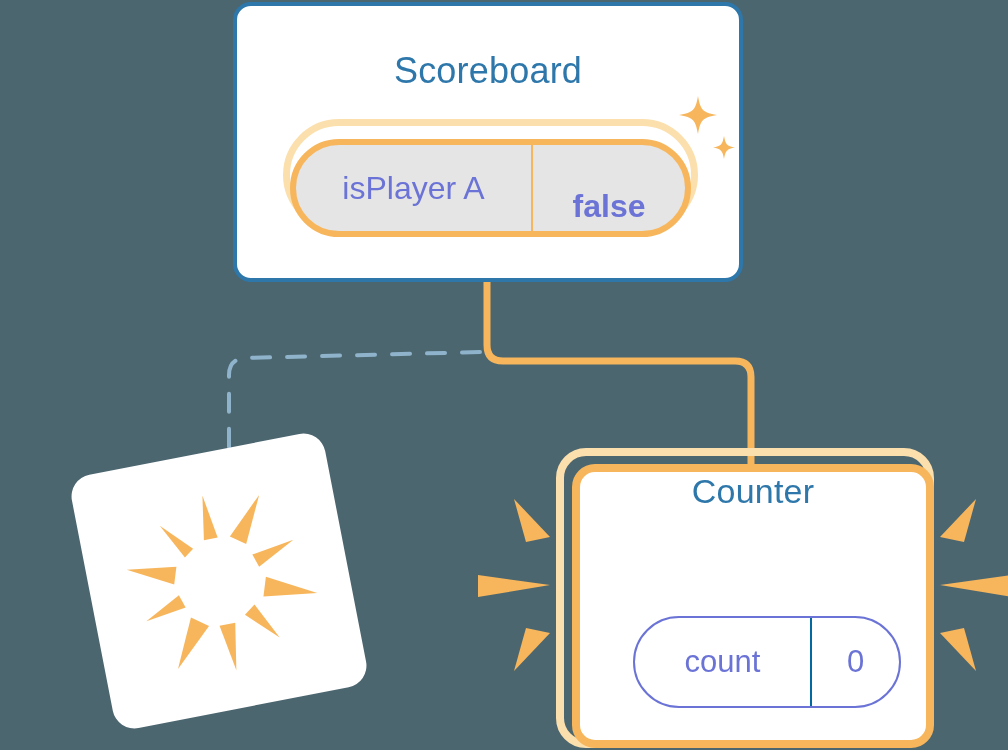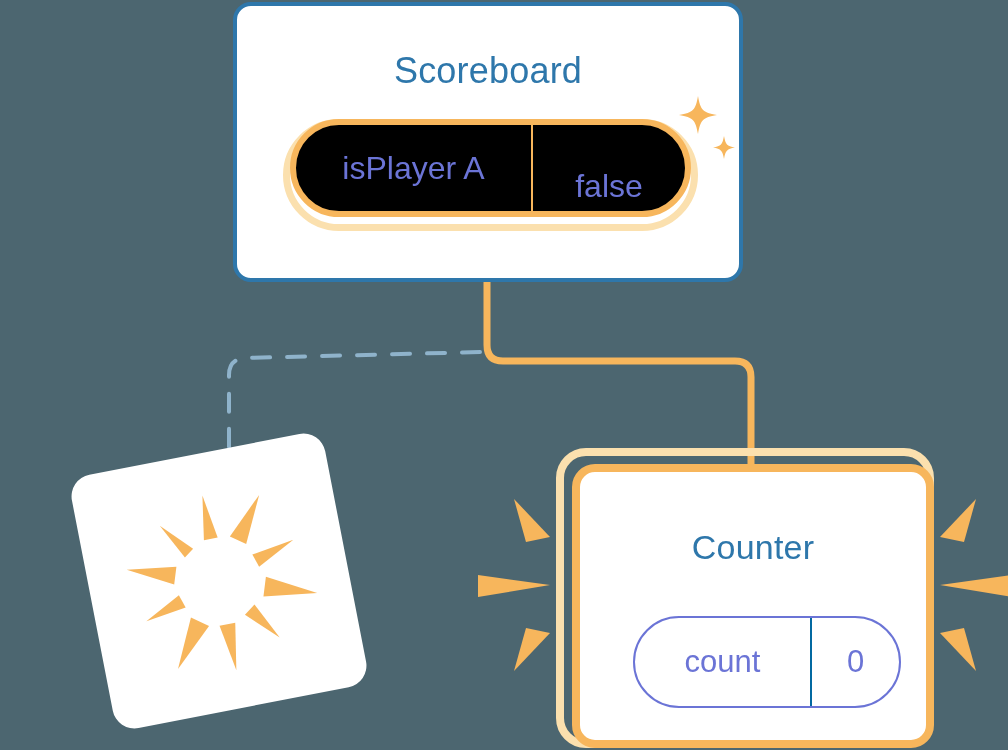--- a/index.html
+++ b/index.html
@@ -89,45 +89,45 @@
     width: 415px;
     height: 112px;
     box-sizing: border-box;
     border: 7px solid #FBE0AE;
     border-radius: 56px;
     background: transparent;
   }
   #scoreboard-pill-inner {
     position: absolute;
     left: 7px;
-    top: 0;
+    top: 20px;
     width: 401px;
     height: 98px;
     box-sizing: border-box;
     border: 6px solid #F7B65C;
     border-radius: 49px;
-    background: #000000;
+    background: #e5e5e5;
     display: flex;
     align-items: stretch;
   }
   .pill-key, .pill-val {
     display: flex;
     align-items: center;
     justify-content: center;
     color: #6B74D6;
     font-size: 32px;
     font-weight: 400;
   }
   #scoreboard-pill-inner .pill-key {
     flex: 0 0 235px;
     border-right: 2px solid #F7B65C;
   }
   #scoreboard-pill-inner .pill-val {
     flex: 1;
-    font-weight: 400;
+    font-weight: 700;
     margin-top: 36px;
   }
 
   
   #sparkles {
     position: absolute;
     left: 672px;
     top: 94px;
     width: 70px;
     height: 72px;
@@ -152,21 +152,20 @@
     left: 8px;
     top: 8px;
     width: 362px;
     height: 284px;
     box-sizing: border-box;
     border: 8px solid #F7B65C;
     border-radius: 23px;
     background: #FFFFFF;
   }
   #counter-card .card-title {
-    margin-top: 56px;
     font-size: 34px;
   }
   #counter-pill {
     position: absolute;
     left: 53px;
     top: 144px;
     width: 268px;
     height: 92px;
     box-sizing: border-box;
     border: 2px solid #6B74D6;

